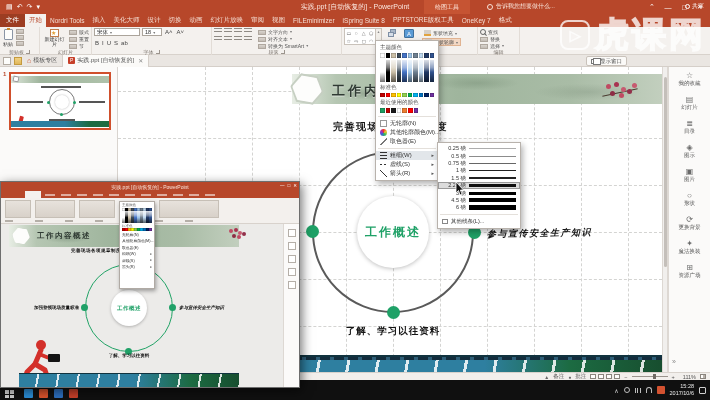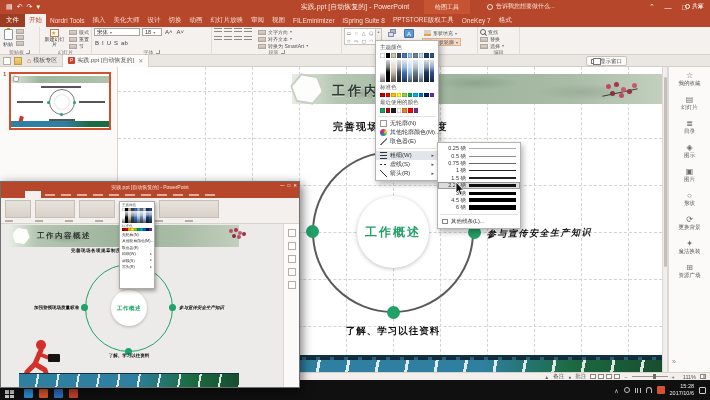--- a/index.html
+++ b/index.html
@@ -790,20 +790,26 @@
     <div class="wmore">
         <span class="mi-ic"></span>
         <span>其他线条(L)...</span>
       </div>
   </div>
 
   <svg class="cursor" width="9" height="14" viewBox="0 0 9 14">
     <path d="M1,0 L1,11 L3.5,8.5 L5,13 L7,12.2 L5.4,8 L8.5,8 Z" fill="#111" stroke="#fff" stroke-width="0.8"></path>
   </svg>
 
+  <div class="watermark">
+    <span class="wm-logo">
+        <span class="wm-play">▶</span>
+      </span>
+    <span class="wm-text">虎课网</span>
+  </div>
 
   <div class="smallwin">
     <div class="s-titlebar">
       <span>实践.ppt [自动恢复的] - PowerPoint</span>
       <span class="s-ctrls">
           <span>—</span>
           <span>□</span>
           <span>✕</span>
         </span>
     </div>

